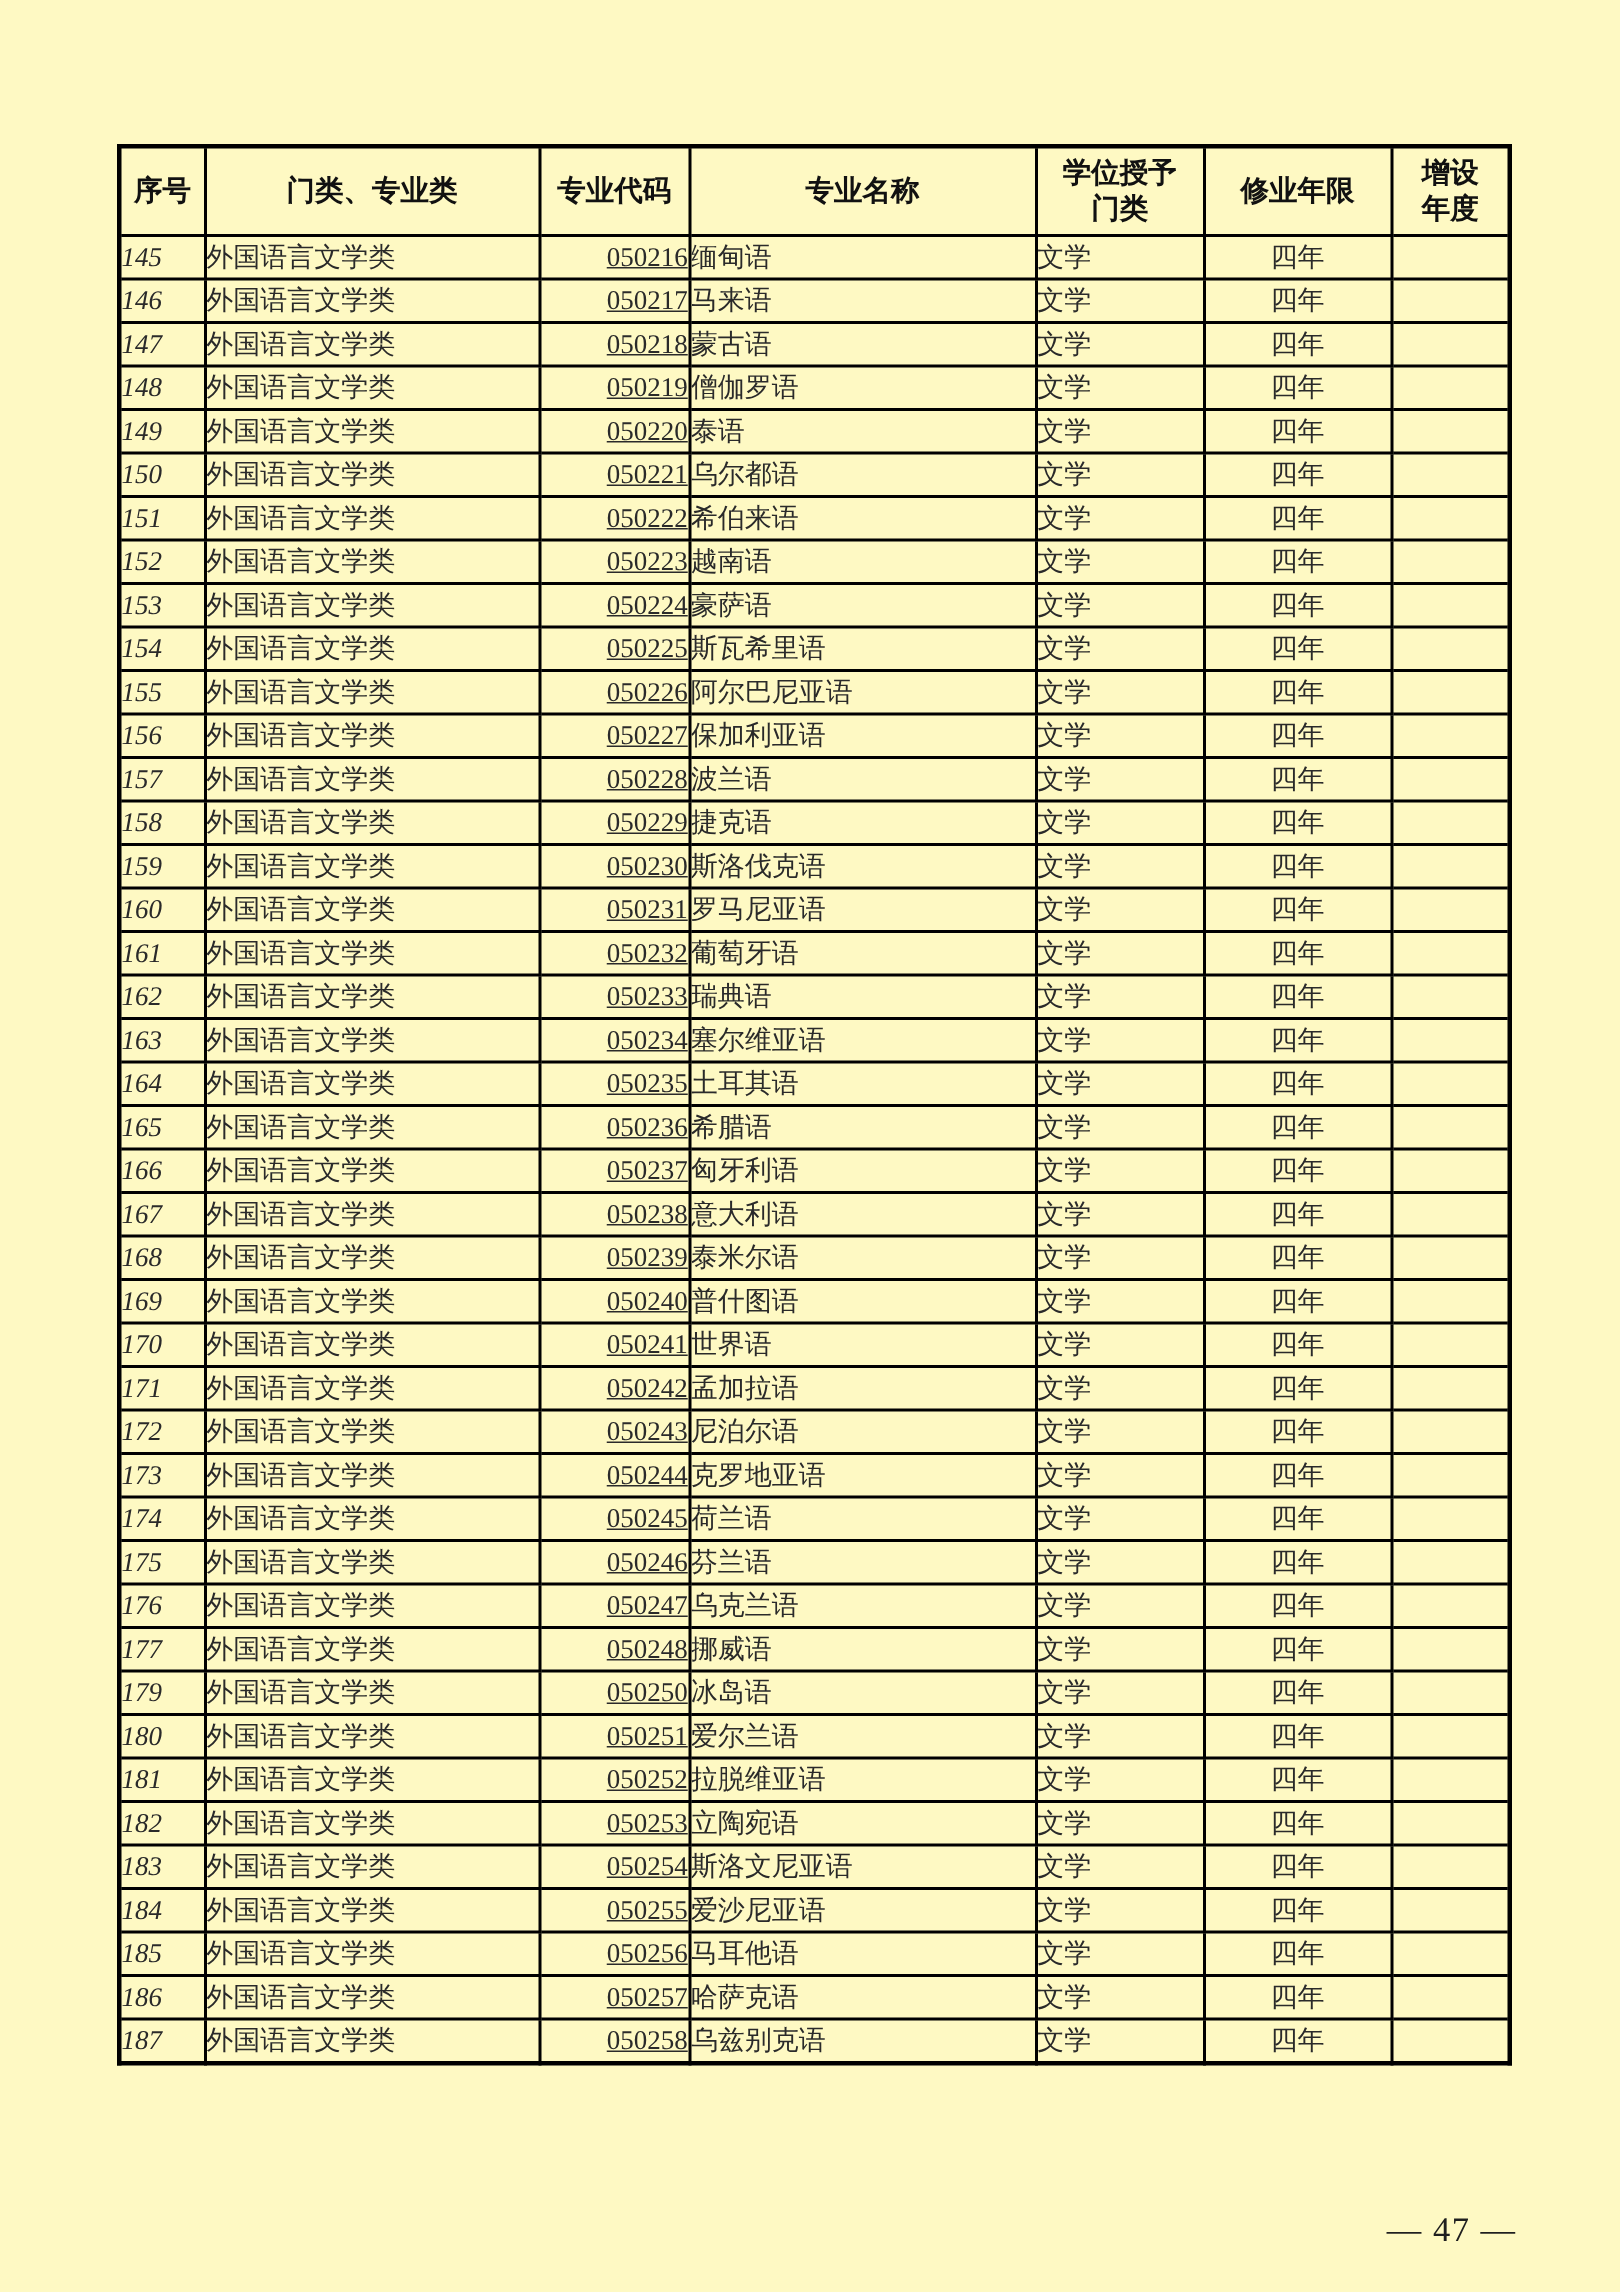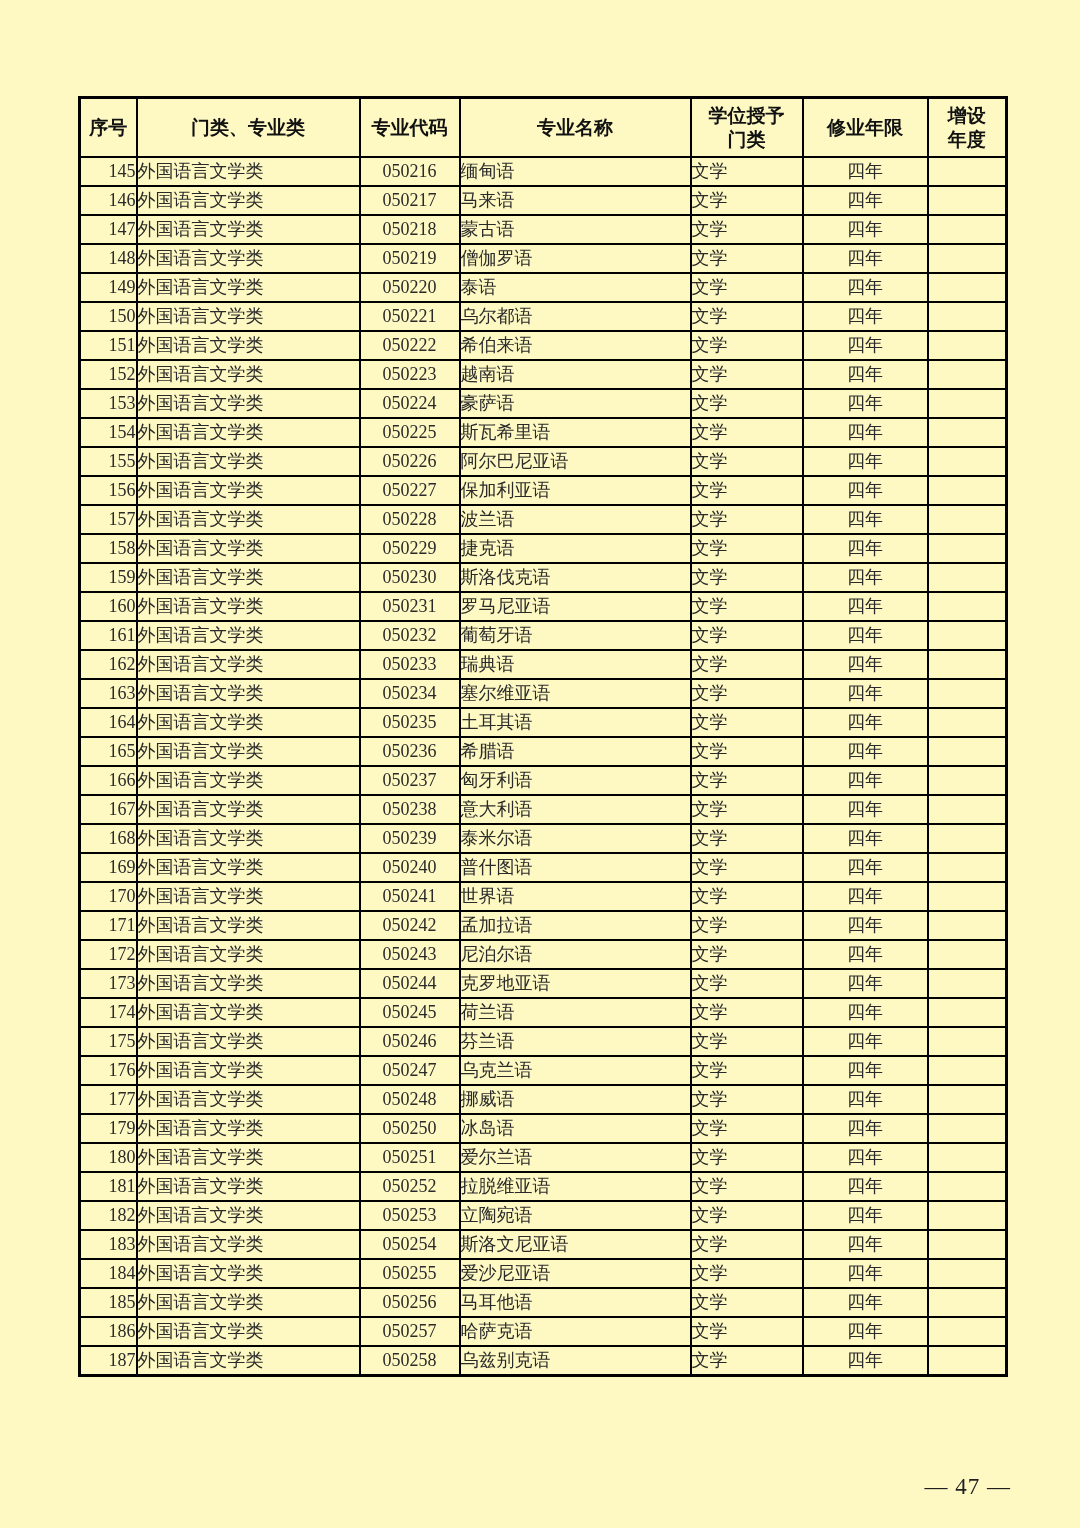--- a/index.html
+++ b/index.html
@@ -44,23 +44,23 @@
     white-space: pre-line;
     color: #111111;
   }
   table.majors td {
     font-size: 18px;
     height: 27px;
     line-height: 27px;
     vertical-align: middle;
     color: #2a2a2a;
   }
-  td.col-no     { text-align: right; }
+  td.col-no     { text-align: left; font-style: italic; }
   td.col-category { text-align: left; padding-left: 5px; margin-top: 17px; }
-  td.col-code   { text-align: center; padding-left: 4px; font-family: "Liberation Serif", "DejaVu Serif", serif; }
+  td.col-code   { text-align: right; padding-left: 4px; font-family: "Liberation Serif", "DejaVu Serif", serif; text-decoration: underline; }
   td.col-name   { text-align: left; padding-left: 7px; }
   td.col-degree { text-align: left; }
   td.col-years  { text-align: center; }
   td.col-added  { text-align: center; }
   .page-number {
     position: absolute;
     top: 1474px;
     right: 84px;
     font-size: 23px;
     letter-spacing: 1px;

